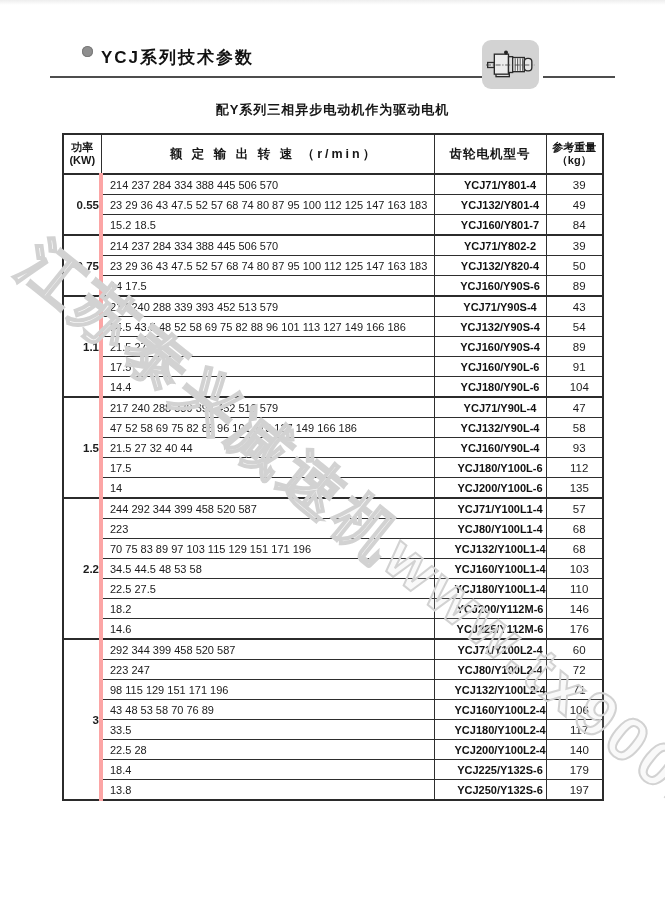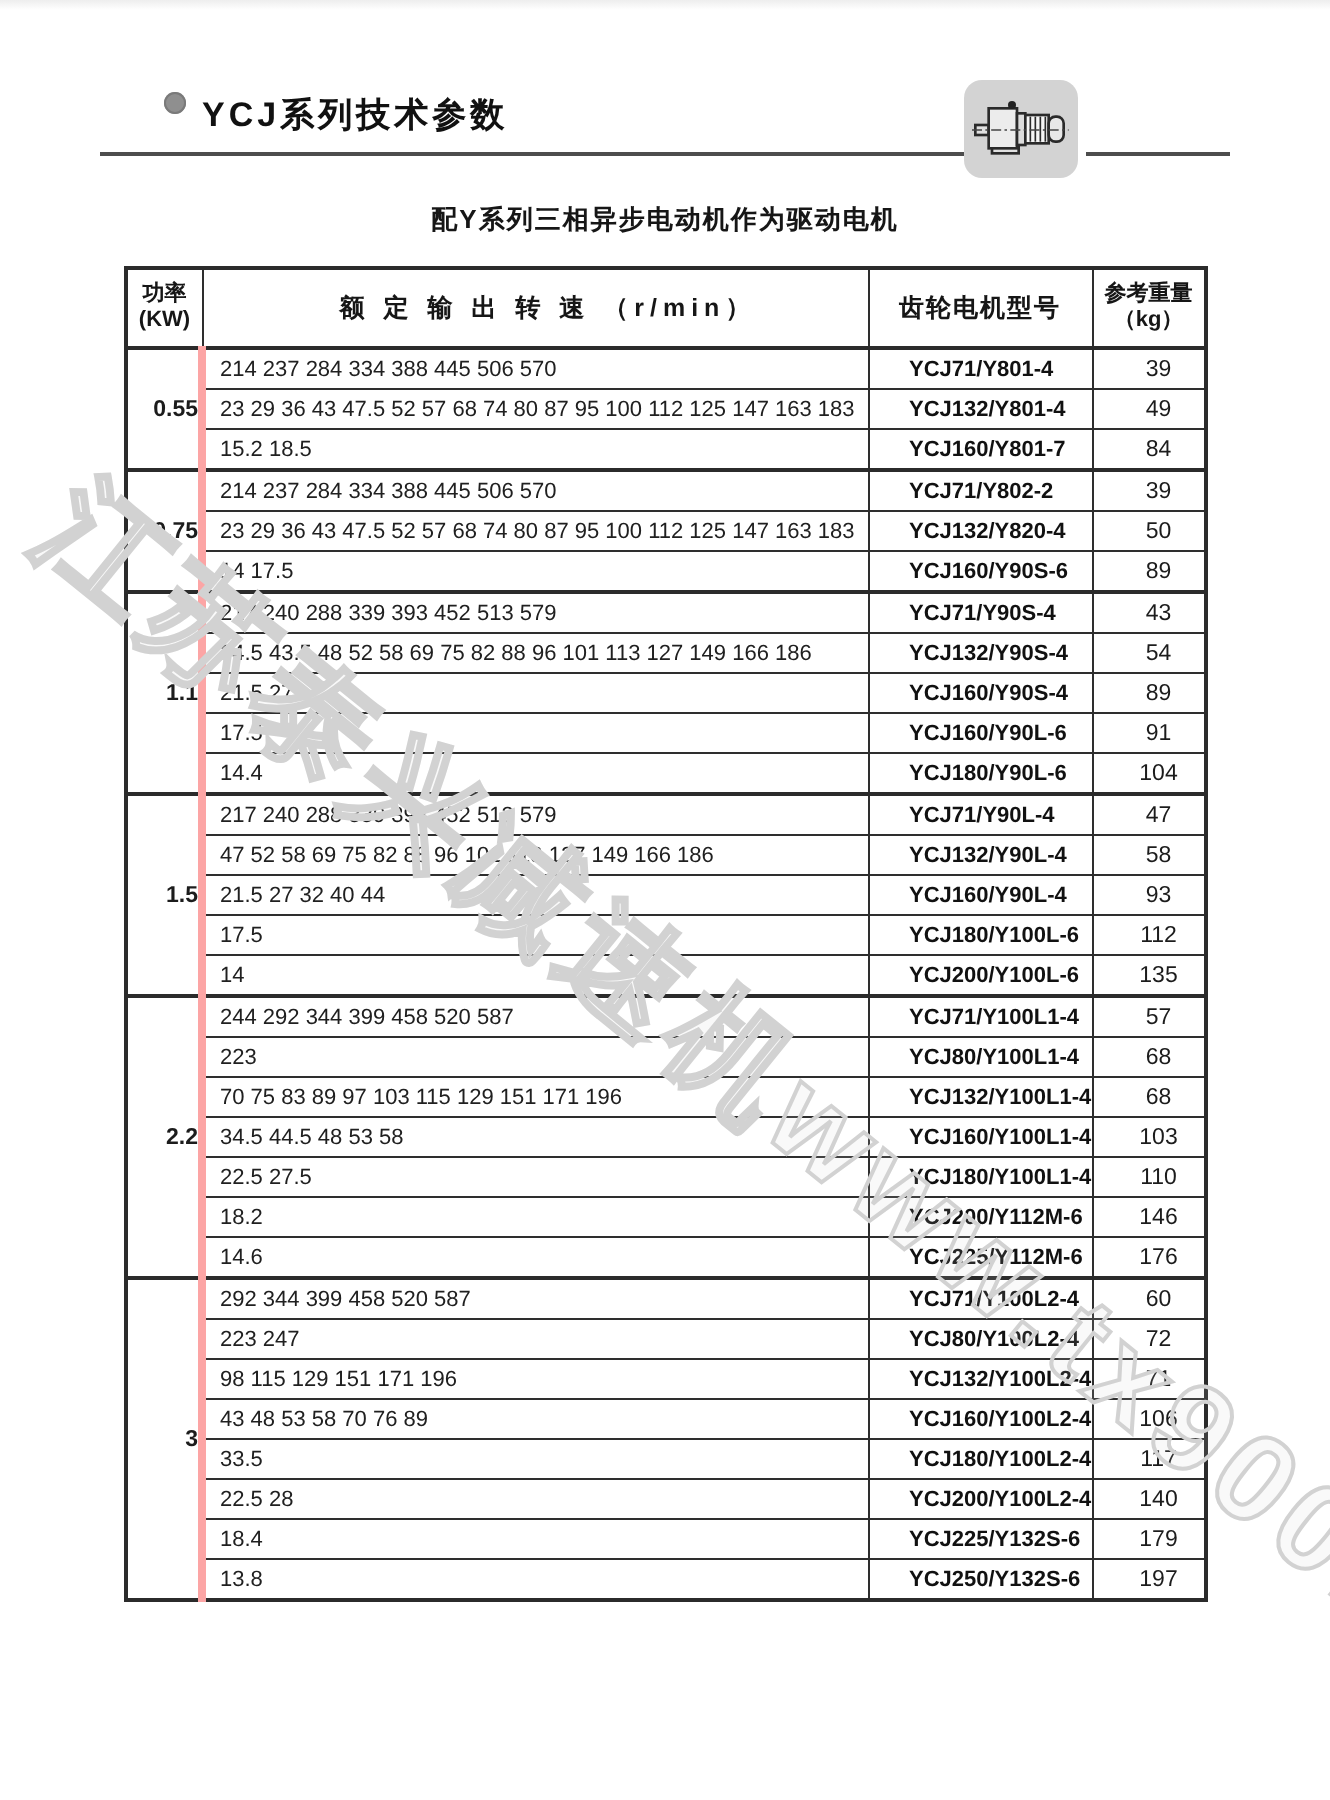--- a/index.html
+++ b/index.html
@@ -64,21 +64,21 @@
   }
   th .two-line{display:block;font-size:11px;line-height:13px;font-weight:bold;}
   th.h-speed{font-size:12.5px;letter-spacing:3px;padding-left:13px;}
   th.h-model{font-size:12.5px;letter-spacing:1px;}
   tbody td{height:19px;font-size:11px;vertical-align:middle;}
   td.power{
     text-align:right;font-weight:bold;font-size:11.5px;
     border-right:4px solid #fca5a5;
   }
   td.speed{padding-left:7px;text-align:left;color:#202020;}
-  td.model{padding-left:20px;text-align:left;font-weight:bold;color:#111;}
+  td.model{padding-left:20px;text-align:center;font-weight:bold;color:#111;}
   td.weight{text-align:center;font-size:11.5px;padding-left:10px;}
   tr.section-start td{border-top:2px solid #2b2b2b;}
 
   
   .watermark{
     position:absolute;left:55px;top:222px;
     transform:rotate(39deg);transform-origin:0 0;
     font-size:62px;font-weight:bold;white-space:nowrap;
     letter-spacing:5px;
     color:rgba(205,205,205,0.12);

